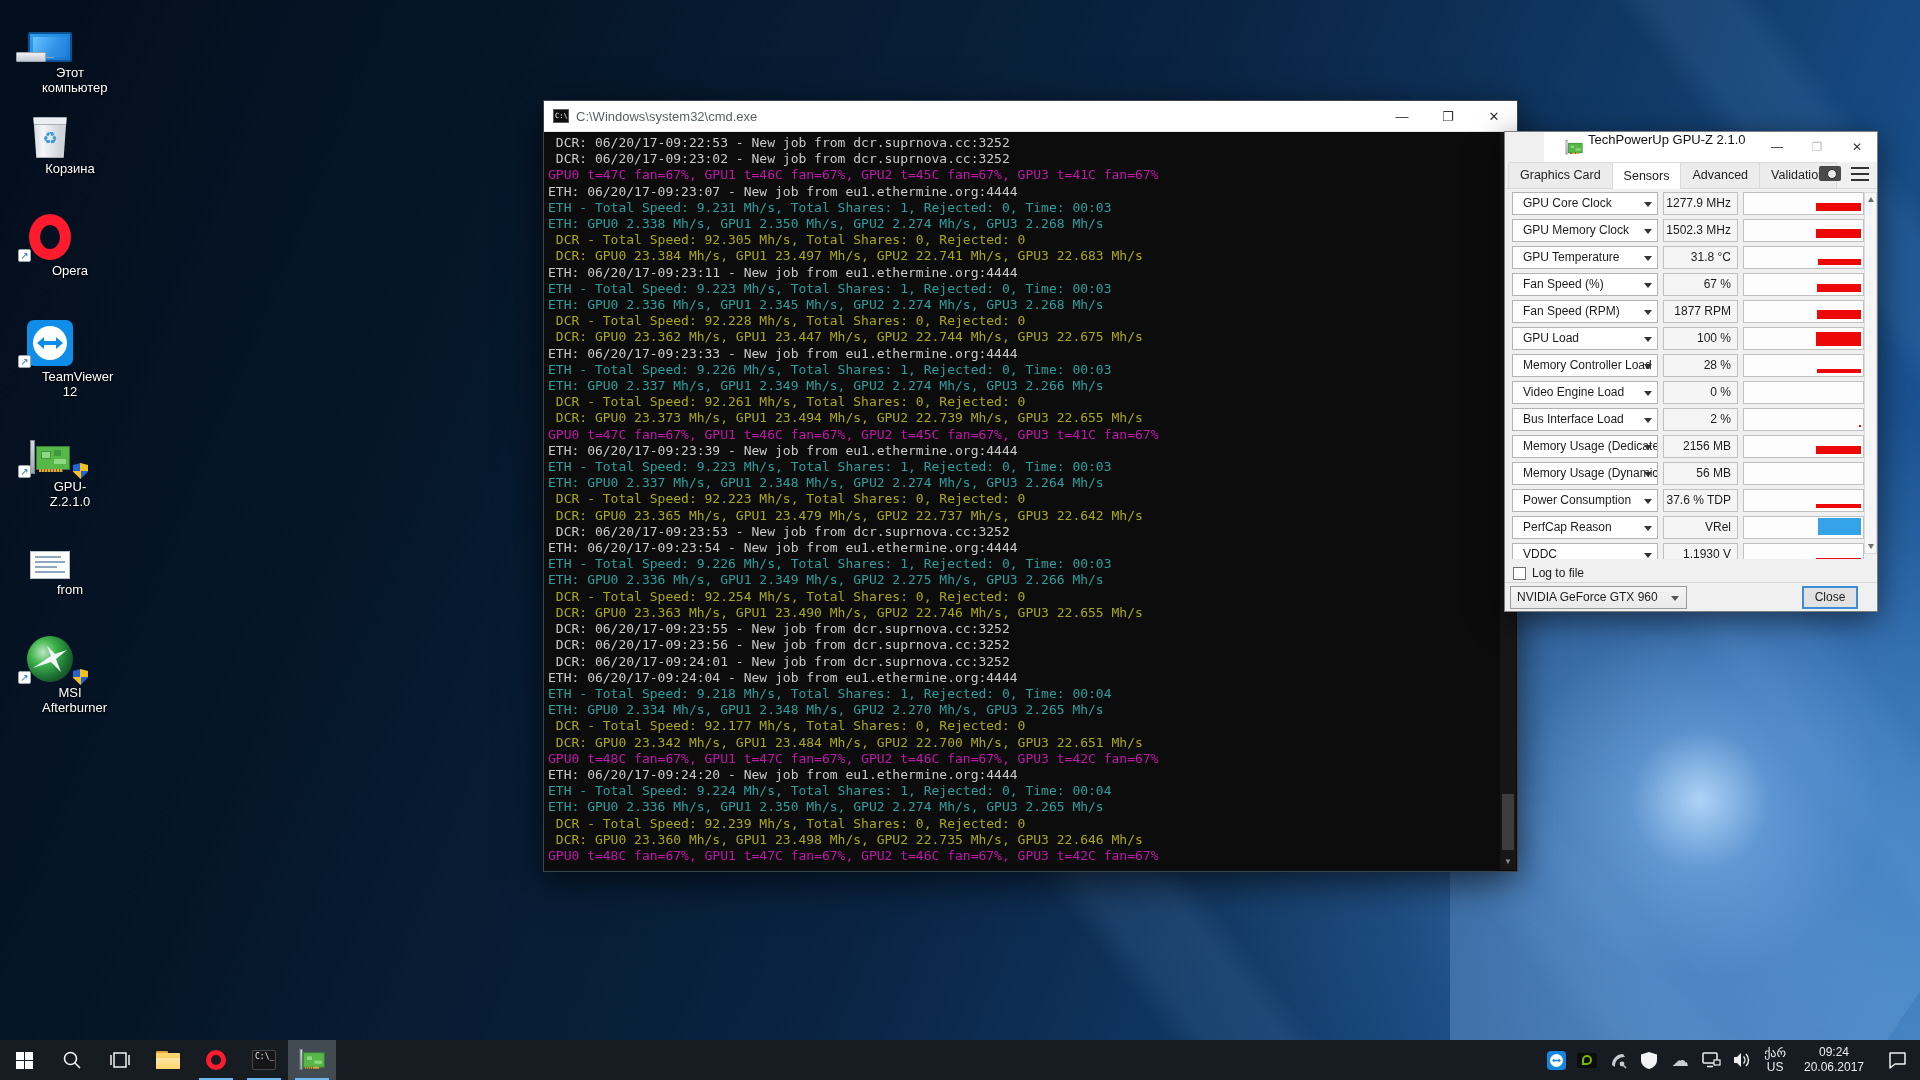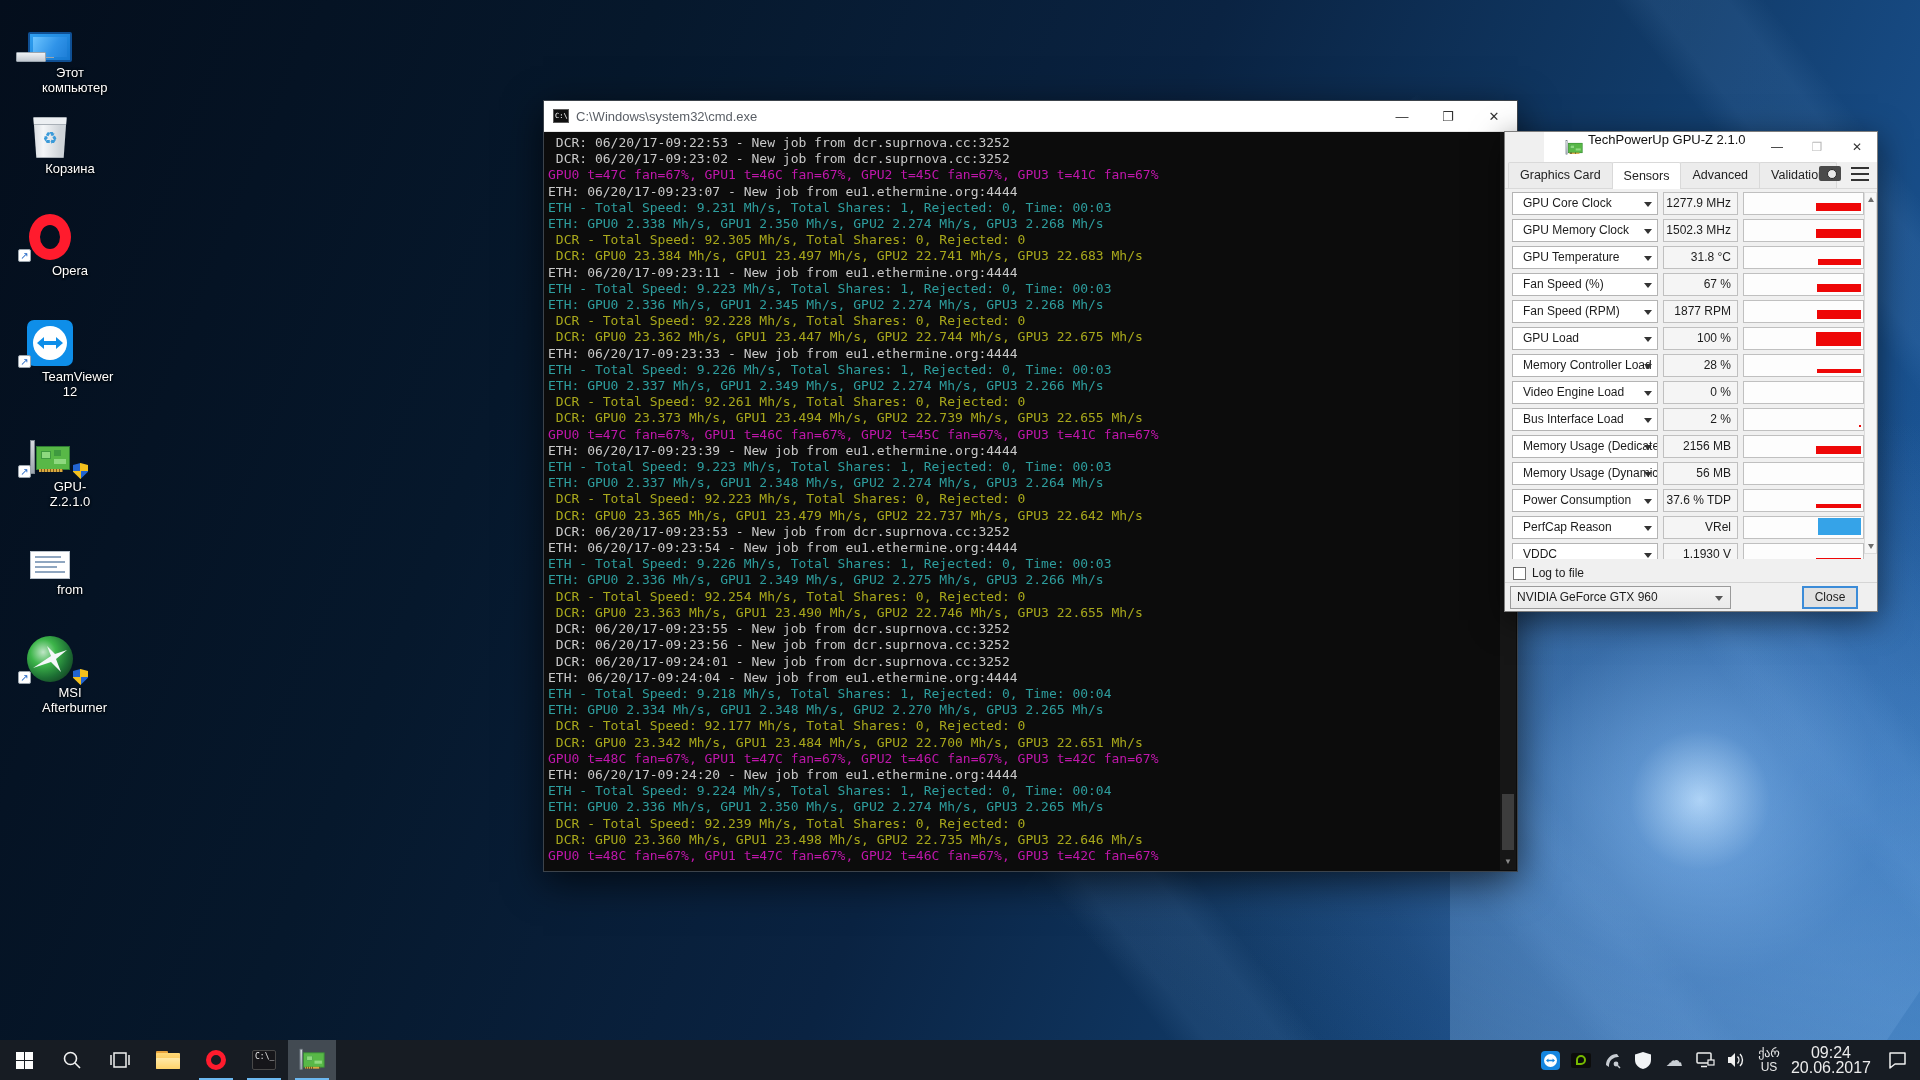--- a/index.html
+++ b/index.html
@@ -98,21 +98,21 @@
   .sbar { position:absolute; right:2px; bottom:3px; }
   .sbar.red { background:#ee0707; }
   .sbar.blue { background:#35a3e8; }
   #gz-scroll { position:absolute; right:2px; top:3px; width:13px; height:362px; background:#f6f6f6; border:1px solid #dcdcdc; }
   #gz-scroll .tri-up { position:absolute; top:4px; left:3px; width:0; height:0; border-left:3.5px solid transparent; border-right:3.5px solid transparent; border-bottom:5px solid #6d6d6d; }
   #gz-scroll .tri-dn { position:absolute; bottom:4px; left:3px; width:0; height:0; border-left:3.5px solid transparent; border-right:3.5px solid transparent; border-top:5px solid #6d6d6d; }
   #gz-logrow { position:absolute; left:8px; top:434px; display:flex; align-items:center; gap:6px; }
   #gz-logrow .chk { width:13px; height:13px; background:#fff; border:1px solid #707070; }
   #gz-logrow .lab { font-size:12px; color:#1c1c1c; }
   #gz-bottom { position:absolute; left:0; bottom:0; right:0; height:29px; border-top:1px solid #d5d5d5; background:#f0f0f0; }
-  #gz-combo { position:absolute; left:5px; top:3px; width:221px; height:23px; background:linear-gradient(#f4f4f4,#eaeaea); border:1px solid #9a9a9a; font-size:12px; color:#1c1c1c; line-height:21px; padding-left:6px; }
+  #gz-combo { position:absolute; left:5px; top:3px; width:177px; height:23px; background:linear-gradient(#f4f4f4,#eaeaea); border:1px solid #9a9a9a; font-size:12px; color:#1c1c1c; line-height:21px; padding-left:6px; }
   #gz-combo .dd { position:absolute; right:7px; top:9px; width:0; height:0; border-left:4px solid transparent; border-right:4px solid transparent; border-top:5px solid #555; }
   #gz-close { position:absolute; right:19px; top:3px; width:56px; height:23px; background:#e1e1e1; border:2px solid #3c8cd8; font-size:12px; color:#1c1c1c; text-align:center; line-height:19px; }
 
   
   #taskbar { position:absolute; left:0; bottom:0; width:1920px; height:40px; background:#171c23; display:flex; align-items:stretch; z-index:50; }
   .tb-btn { width:48px; height:40px; position:relative; display:flex; align-items:center; justify-content:center; }
   .tb-btn.active-app { background:#424a52; }
   .tb-underline { position:absolute; left:7px; right:7px; bottom:0; height:2px; background:#6cb8f0; }
   .win-flag { width:17px; height:17px; display:grid; grid-template-columns:8px 8px; grid-template-rows:8px 8px; gap:1px; }
   .win-flag i { background:#fdfdfd; }
@@ -124,21 +124,21 @@
   .tb-cmdico { width:24px; height:20px; background:#16161a; border:1px solid #484848; border-radius:2px; color:#e8e8e8; font-family:"DejaVu Sans Mono",monospace; font-size:8px; line-height:9px; padding:1px 0 0 2px; }
   .tb-card { transform:scale(.62); transform-origin:center; }
   .tray { margin-left:auto; display:flex; align-items:center; gap:9px; padding-right:6px; }
   .tray-ico { width:22px; height:40px; display:flex; align-items:center; justify-content:center; }
   .tvm { position:relative; width:19px; height:19px; background:#1586e0; border-radius:4px; display:flex; align-items:center; justify-content:center; }
   .tvm .c { width:13px; height:13px; background:#fff; border-radius:50%; display:flex; align-items:center; justify-content:center; }
   .nv { width:20px; height:15px; background:#0c0c0c; border-radius:2px; display:flex; align-items:center; justify-content:center; }
   .nv i { width:10px; height:10px; border:2px solid #76b900; border-radius:50% 50% 50% 0; }
   .cloud-g { font-size:17px; color:#c9ced4; line-height:1; }
   .lang { text-align:center; color:#ececec; font-size:12px; line-height:14px; padding:0 2px; }
-  .clock { text-align:center; color:#ececec; font-size:16px; line-height:15px; min-width:74px; }
+  .clock { text-align:center; color:#ececec; font-size:12px; line-height:15px; min-width:74px; }
 </style>
 </head>
 <body>
 
 <div id="screen">
   <div id="beam1" class="beam"></div>
   <div id="beam2" class="beam"></div>
   <div id="beam3" class="beam"></div>
 
   <div class="dicon" style="top:10px">

